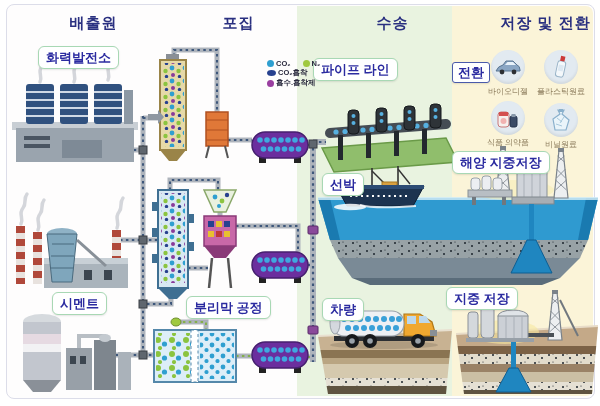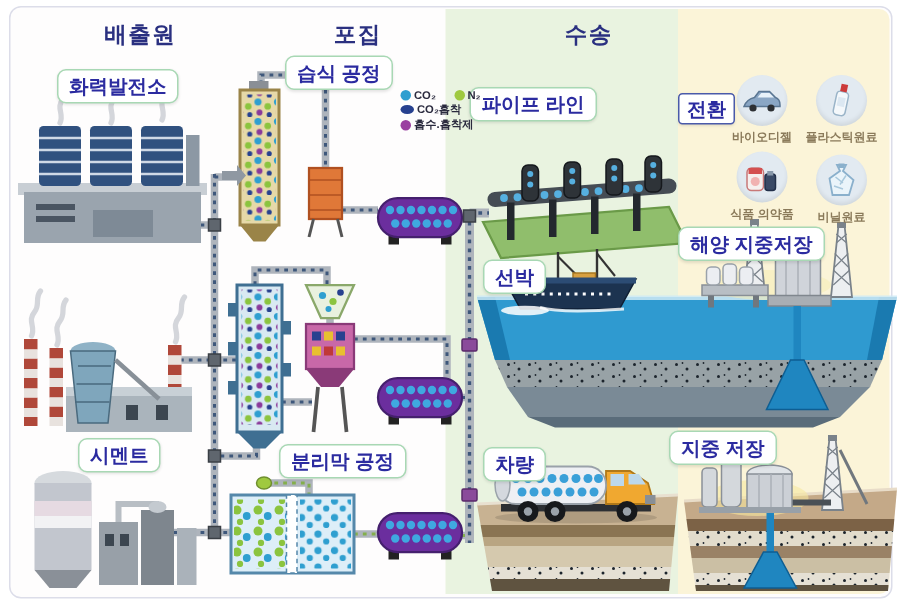--- a/index.html
+++ b/index.html
@@ -19,21 +19,21 @@
   .lbl.blue{border-color:#4a5aaa;border-radius:3px;padding:3px 5px;}
   .legend{position:absolute;left:237px;top:58px;font-size:7.5px;font-weight:bold;color:#2a2a3e;}
   .lg-row{display:flex;align-items:center;height:10px;padding-left:30px;}
   .dot{display:inline-block;width:7px;height:7px;border-radius:50%;margin-right:2px;}
   .oval{display:inline-block;width:9px;height:6px;border-radius:50%;margin-right:2px;}
   .lg-gap{display:inline-block;width:12px;}
   .conv{position:absolute;width:58px;text-align:center;transform:translateX(-50%);}
   .conv .circ{width:34px;height:34px;border-radius:50%;background:#e2eaf1;margin:0 auto;
         display:flex;align-items:center;justify-content:center;
         box-shadow:inset 0 -2px 3px rgba(0,0,0,.08);}
-  .conv .cap{font-size:8px;color:#8a7a5a;margin-top:2px;font-weight:bold;white-space:nowrap;}
+  .conv .cap{font-size:8px;color:#8a7a5a;margin-top:2px;font-weight:normal;white-space:nowrap;}
 </style>
 </head>
 <body>
 
 <div id="stage">
   <div class="panel"></div>
   <div class="band transport"></div>
   <div class="band storage"></div>
 
   <svg class="illu" width="600" height="406" viewBox="0 0 600 406">
@@ -397,24 +397,24 @@
       <g>
         <rect x="511" y="342" width="5" height="28" fill="#1f86c0"></rect>
         <polygon points="509,368 518,368 531,392 496,392" fill="#1f86c0" stroke="#0e5e92"></polygon>
       </g>
     </g>
   </svg>
 
   <div class="hdr" style="left:75px;top:14px">배출원</div>
   <div class="hdr" style="left:220px;top:14px">포집</div>
   <div class="hdr" style="left:374px;top:14px">수송</div>
+  <div class="hdr" style="left:527px;top:14px">저장 및 전환</div>
 
   <div class="lbl" style="left:38px;top:46px">화력발전소</div>
   <div class="lbl" style="left:52px;top:292px">시멘트</div>
-  <div class="lbl" style="left:190px;top:37px">습식 공정</div>
   <div class="lbl" style="left:186px;top:296px">분리막 공정</div>
   <div class="lbl" style="left:313px;top:58px">파이프 라인</div>
   <div class="lbl" style="left:322px;top:173px">선박</div>
   <div class="lbl" style="left:322px;top:298px">차량</div>
   <div class="lbl blue" style="left:452px;top:62px">전환</div>
   <div class="lbl" style="left:452px;top:151px">해양 지중저장</div>
   <div class="lbl" style="left:446px;top:287px">지중 저장</div>
 
   <div class="legend">
     <div class="lg-row">

